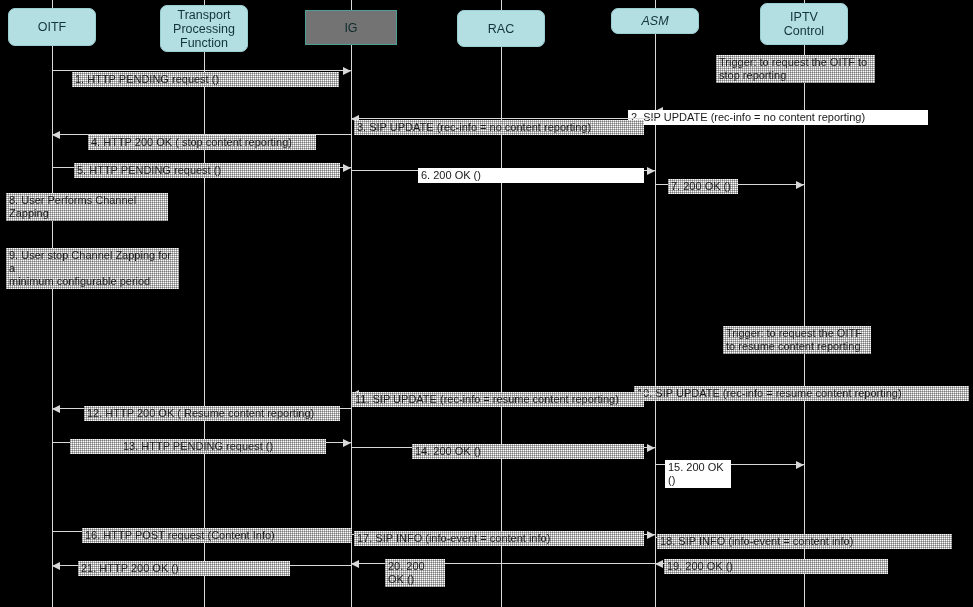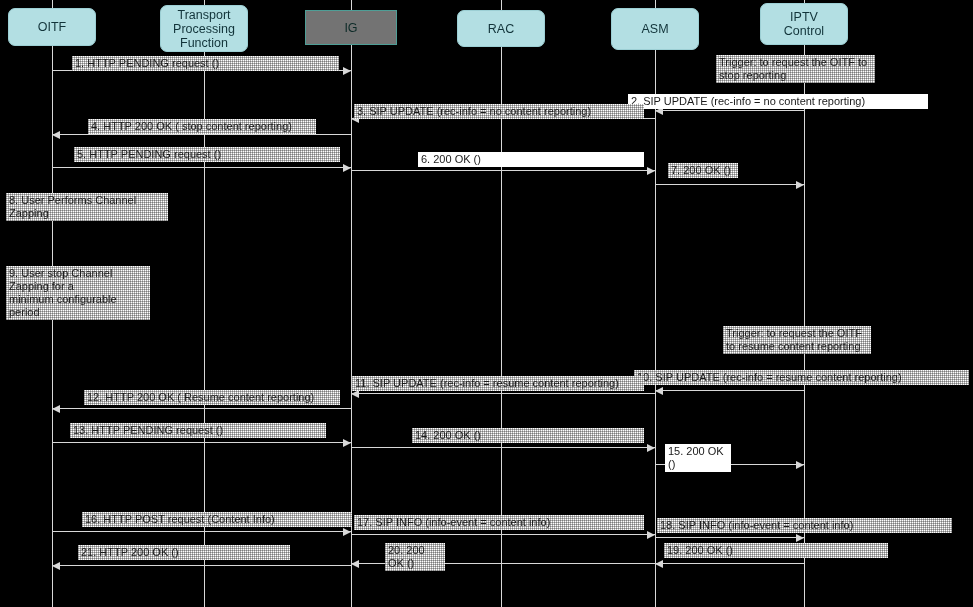--- a/index.html
+++ b/index.html
@@ -72,20 +72,21 @@
   .label {
     position: absolute;
     box-sizing: border-box;
     background: #ffffff;
     color: #1a1a1a;
     font-size: 11px;
     line-height: 13px;
     padding: 1px 3px;
     white-space: pre-line;
     overflow: hidden;
+    margin-top: 16px;
   }
   .label.dither {
     background-color: #ffffff;
     background-image:
       repeating-linear-gradient(0deg,
         rgba(0,0,0,0.30) 0px, rgba(0,0,0,0.30) 1px,
         rgba(0,0,0,0) 1px, rgba(0,0,0,0) 2px),
       repeating-linear-gradient(90deg,
         rgba(0,0,0,0.30) 0px, rgba(0,0,0,0.30) 1px,
         rgba(0,0,0,0) 1px, rgba(0,0,0,0) 2px);
@@ -128,21 +129,21 @@
     <div class="lifeline" style="left: 351px; background: rgb(216, 216, 216);"></div>
     <div class="lifeline" style="left: 501px; background: rgb(216, 216, 216);"></div>
     <div class="lifeline" style="left: 655px; background: rgb(216, 216, 216);"></div>
     <div class="lifeline" style="left: 804px; background: rgb(216, 216, 216);"></div>
     <div class="participant" style="left: 160px; top: 5px; width: 88px; height: 47px;"><span>Transport
 Processing
 Function</span></div>
     <div class="participant" style="left: 8px; top: 8px; width: 88px; height: 38px;"><span>OITF</span></div>
     <div class="participant accent" style="left: 305px; top: 10px; width: 92px; height: 35px;"><span>IG</span></div>
     <div class="participant" style="left: 457px; top: 10px; width: 88px; height: 37px;"><span>RAC</span></div>
-    <div class="participant" style="left: 611px; top: 8px; width: 88px; height: 42px;"><span>ASM</span></div>
+    <div class="participant" style="left: 611px; top: 8px; width: 88px; height: 26px; font-style: italic;"><span>ASM</span></div>
     <div class="participant" style="left: 760px; top: 3px; width: 88px; height: 42px;"><span>IPTV
 Control</span></div>
     <div class="msg-line" style="left: 52px; width: 299px; top: 70px;"></div>
     <div class="arrow-head right" style="top: 66.5px; left: 343px;"></div>
     <div class="label dither" style="left: 72px; top: 56px; width: 267px;"><span class="txt">1. HTTP PENDING request ()</span></div>
     <div class="msg-line" style="left: 655px; width: 149px; top: 110px;"></div>
     <div class="arrow-head left" style="top: 106.5px; left: 655px;"></div>
     <div class="label plain" style="left: 628px; top: 94px; width: 300px;"><span class="txt">2. SIP UPDATE (rec-info = no content reporting)</span></div>
     <div class="msg-line" style="left: 351px; width: 304px; top: 118px;"></div>
     <div class="arrow-head left" style="top: 114.5px; left: 351px;"></div>
@@ -163,21 +164,21 @@
     <div class="arrow-head left" style="top: 386.5px; left: 655px;"></div>
     <div class="label dither" style="left: 634px; top: 370px; width: 335px;"><span class="txt">10. SIP UPDATE (rec-info = resume content reporting)</span></div>
     <div class="msg-line" style="left: 351px; width: 304px; top: 393px;"></div>
     <div class="arrow-head left" style="top: 389.5px; left: 351px;"></div>
     <div class="label dither" style="left: 352px; top: 376px; width: 292px;"><span class="txt">11. SIP UPDATE (rec-info = resume content reporting)</span></div>
     <div class="msg-line" style="left: 52px; width: 299px; top: 408px;"></div>
     <div class="arrow-head left" style="top: 404.5px; left: 52px;"></div>
     <div class="label dither" style="left: 84px; top: 390px; width: 256px;"><span class="txt">12. HTTP 200 OK ( Resume content reporting)</span></div>
     <div class="msg-line" style="left: 52px; width: 299px; top: 442px;"></div>
     <div class="arrow-head right" style="top: 438.5px; left: 343px;"></div>
-    <div class="label dither" style="left: 70px; top: 423px; width: 256px;"><span class="txt">13. HTTP PENDING request ()</span></div>
+    <div class="label dither" style="left: 70px; top: 423px; width: 256px; text-align: center;"><span class="txt">13. HTTP PENDING request ()</span></div>
     <div class="msg-line" style="left: 351px; width: 304px; top: 447px;"></div>
     <div class="arrow-head right" style="top: 443.5px; left: 647px;"></div>
     <div class="label dither" style="left: 412px; top: 428px; width: 232px;"><span class="txt">14. 200 OK ()</span></div>
     <div class="msg-line" style="left: 655px; width: 149px; top: 464px;"></div>
     <div class="arrow-head right" style="top: 460.5px; left: 796px;"></div>
     <div class="label plain" style="left: 665px; top: 444px; width: 66px;"><span class="txt">15. 200 OK ()</span></div>
     <div class="msg-line" style="left: 52px; width: 299px; top: 531px;"></div>
     <div class="arrow-head right" style="top: 527.5px; left: 343px;"></div>
     <div class="label dither" style="left: 82px; top: 512px; width: 270px;"><span class="txt">16. HTTP POST request (Content Info)</span></div>
     <div class="msg-line" style="left: 351px; width: 304px; top: 534px;"></div>
@@ -192,17 +193,17 @@
     <div class="msg-line" style="left: 351px; width: 304px; top: 563px;"></div>
     <div class="arrow-head left" style="top: 559.5px; left: 351px;"></div>
     <div class="label dither" style="left: 385px; top: 543px; width: 60px;"><span class="txt">20. 200 OK ()</span></div>
     <div class="msg-line" style="left: 52px; width: 299px; top: 565px;"></div>
     <div class="arrow-head left" style="top: 561.5px; left: 52px;"></div>
     <div class="label dither" style="left: 78px; top: 545px; width: 212px;"><span class="txt">21. HTTP 200 OK ()</span></div>
     <div class="note" style="left: 716px; top: 55px; width: 159px; min-height: 28px;"><span class="txt">Trigger: to request the OITF to
 stop reporting</span></div>
     <div class="note" style="left: 6px; top: 193px; width: 162px; min-height: 28px;"><span class="txt">8. User Performs Channel
 Zapping</span></div>
-    <div class="note" style="left: 6px; top: 266px; width: 144px; min-height: 28px;"><span class="txt">9. User stop Channel Zapping for a
+    <div class="note" style="left: 6px; top: 248px; width: 173px; min-height: 28px;"><span class="txt">9. User stop Channel Zapping for a
 minimum configurable period</span></div>
     <div class="note" style="left: 723px; top: 326px; width: 148px; min-height: 28px;"><span class="txt">Trigger: to request the OITF
 to resume content reporting</span></div>
   </div>
 
 </body></html>

